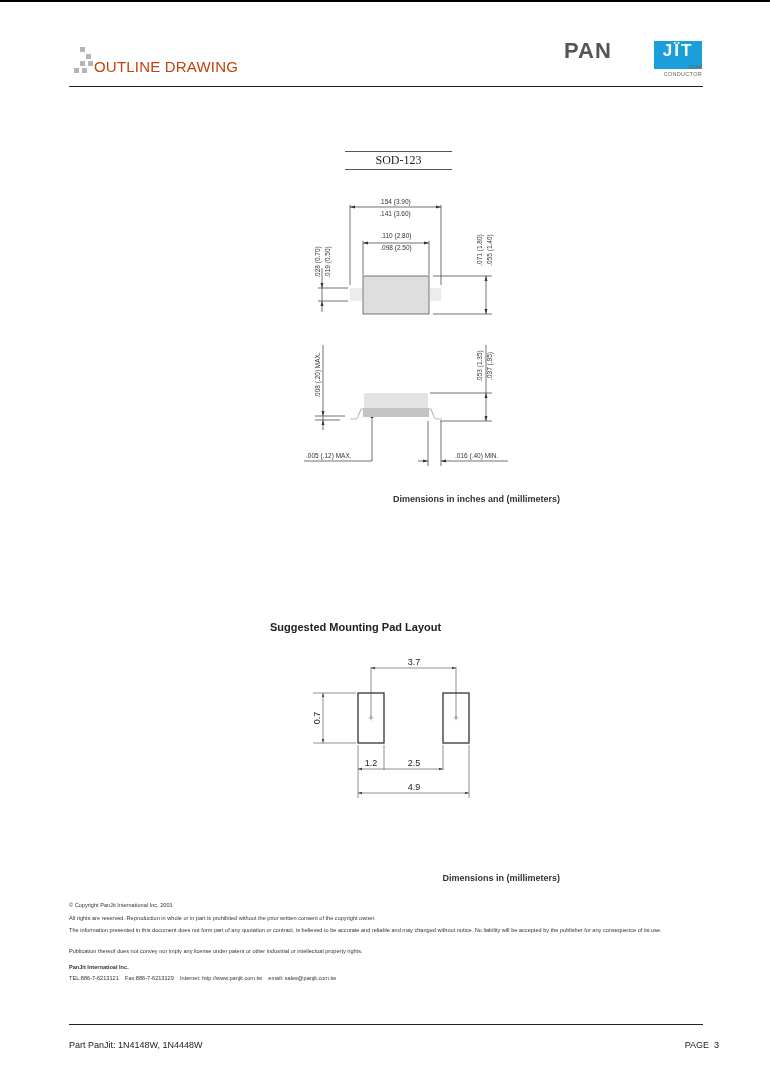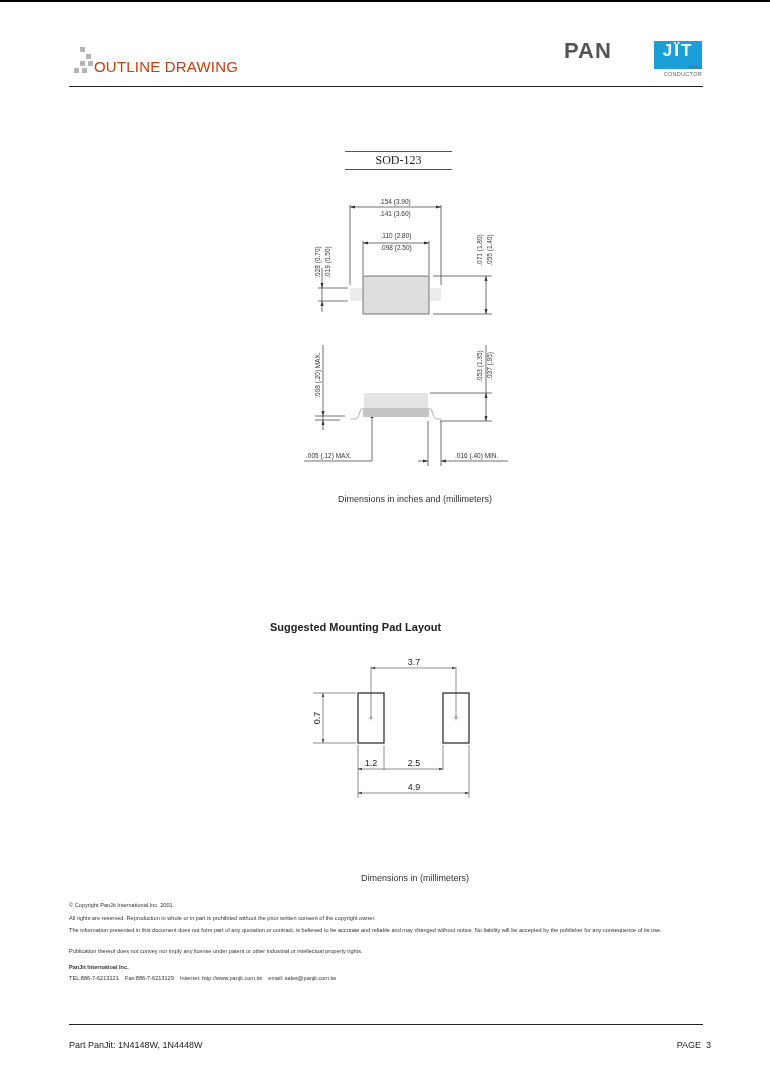--- a/index.html
+++ b/index.html
@@ -11,26 +11,26 @@
   .abs { position: absolute; }
   .hdr-title { left: 94px; top: 58px; font-size: 15px; color: #c2410c; letter-spacing: 0.2px; }
   .hdr-rule { left: 69px; top: 86px; width: 634px; height: 1px; background: #222; }
   .sq { position: absolute; width: 5px; height: 5px; background: #b5b5b5; }
   .logo-pan { left: 564px; top: 38px; font-size: 22px; font-weight: bold; color: #555; letter-spacing: 1px; }
   .logo-jit { left: 654px; top: 41px; width: 48px; height: 28px; background: #1a9fdb; color: #fff; font-size: 17px; font-weight: bold; text-align: center; line-height: 20px; letter-spacing: 2px; }
   .logo-semi { left: 660px; top: 64px; width: 42px; text-align: right; font-size: 5.5px; color: #666; }
   .logo-cond { left: 640px; top: 71px; width: 62px; text-align: right; font-size: 5.5px; color: #666; letter-spacing: 0.3px; }
   .sod-title { left: 345px; top: 153px; width: 107px; text-align: center; font-family: "Liberation Serif", serif; font-size: 12px; color: #222; }
   .sod-line { left: 345px; height: 1px; width: 107px; background: #555; }
-  .caption { font-size: 9px; color: #333; text-align: center; }
+  .caption { font-size: 9px; color: #333; text-align: right; font-weight: bold; }
   .pad-title { left: 270px; top: 621px; width: 290px; text-align: left; font-size: 11px; font-weight: bold; color: #222; }
   .legal { left: 69px; font-size: 5.6px; color: #333; line-height: 7px; width: 640px; }
   .ftr-rule { left: 69px; top: 1024px; width: 634px; height: 1px; background: #222; }
   .ftr-left { left: 69px; top: 1040px; font-size: 9px; color: #222; }
-  .ftr-right { right: 59px; top: 1040px; font-size: 9px; color: #222; }
+  .ftr-right { right: 51px; top: 1040px; font-size: 9px; color: #222; }
   svg text { font-family: "Liberation Sans", sans-serif; }
 </style>
 </head>
 <body>
 
 <div class="topbar"></div>
 
 <div>
   <span class="sq" style="left:80px;top:47px;"></span>
   <span class="sq" style="left:86px;top:54px;"></span>

